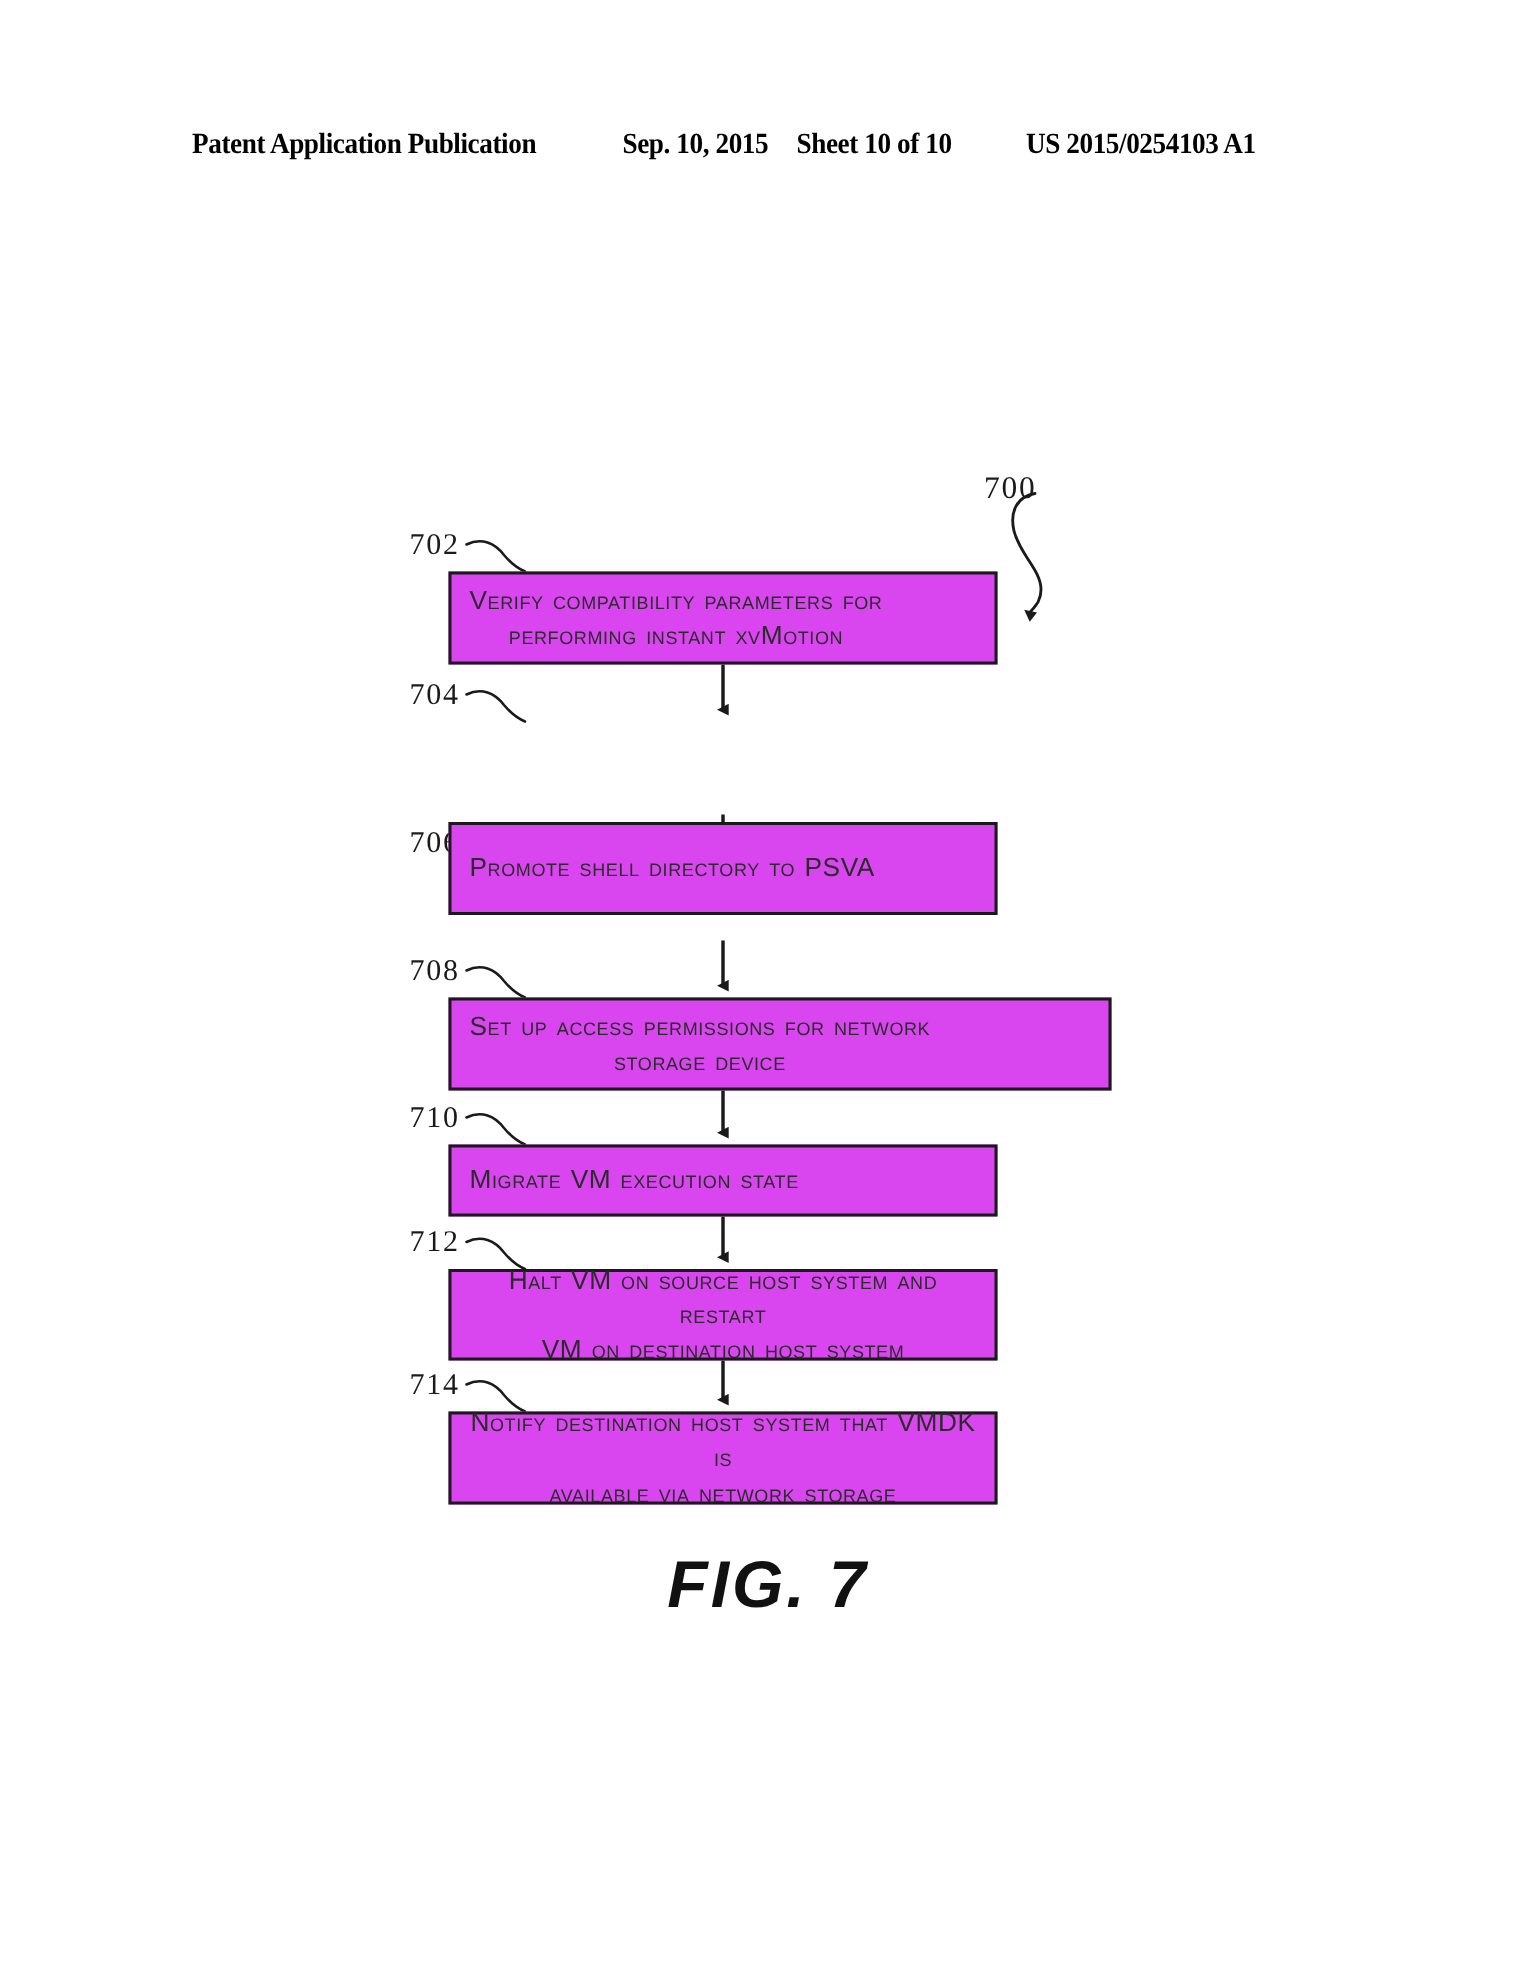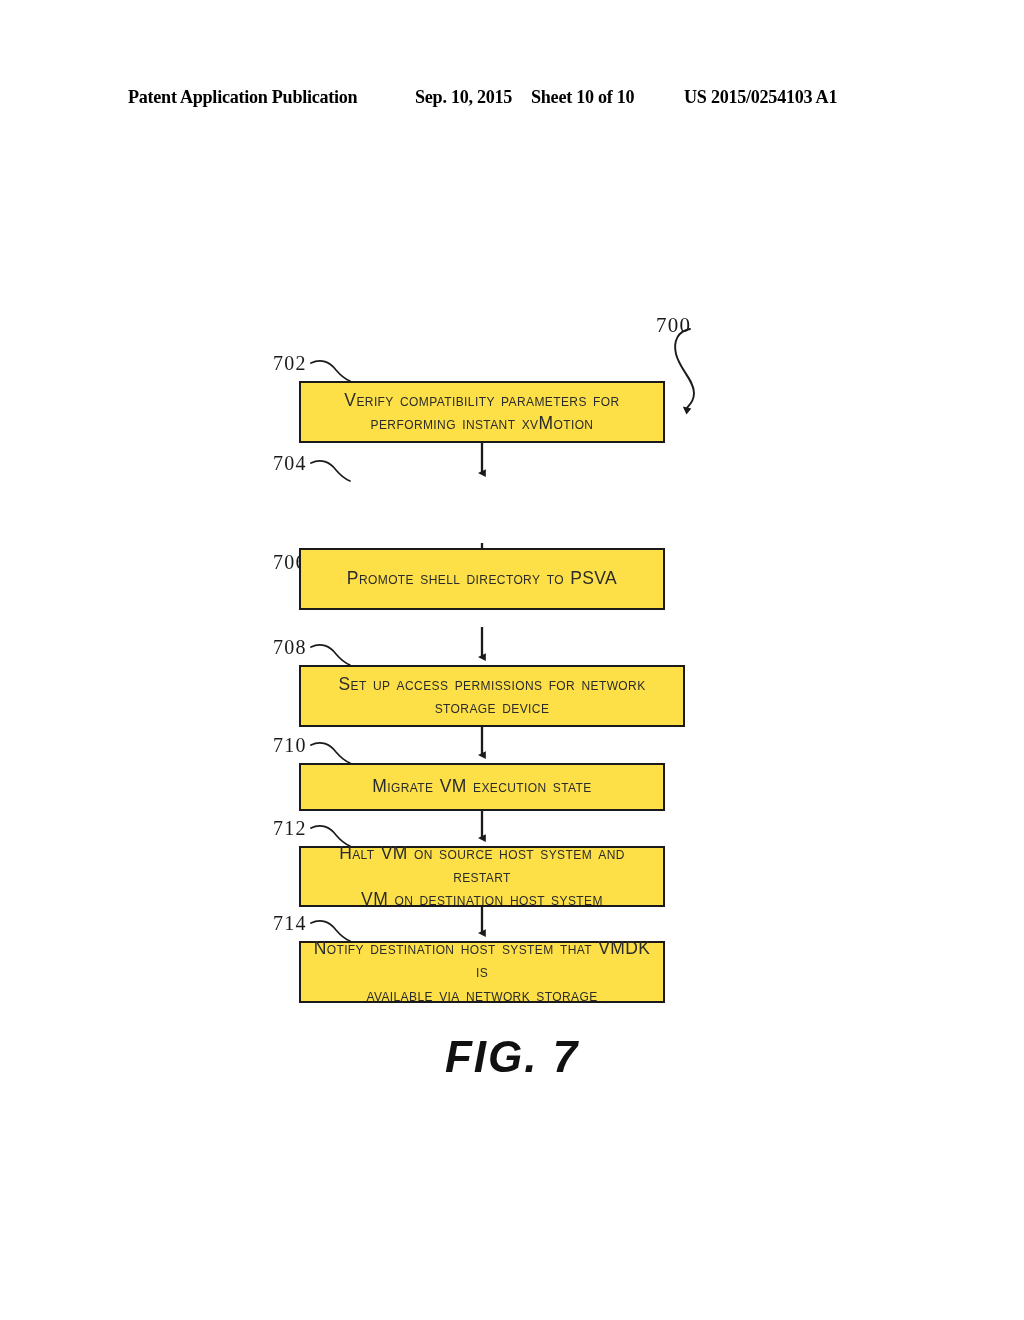--- a/index.html
+++ b/index.html
@@ -53,24 +53,23 @@
     width: 1024px;
     height: 1320px;
     overflow: visible;
   }
 
   
   .node {
     position: absolute;
     box-sizing: border-box;
     border: 2.2px solid #1a1a1a;
-    background: #fde047;
+    background: #d946ef;
     display: flex;
     align-items: center;
-    justify-content: center;
     text-align: center;
     padding: 2px 12px;
   }
   .node-text {
     display: block;
     font-family: "Liberation Sans", sans-serif;
     font-variant: small-caps;
     font-size: 17.5px;
     line-height: 1.33;
     letter-spacing: 0.4px;
@@ -158,21 +157,21 @@
   </div>
 
   <div class="ref" style="left:273px; top:452px;">704</div>
 
   <div class="ref" style="left:273px; top:551px;">706</div>
   <div class="node" style="left:299px; top:548px; width:366px; height:62px;">
     <span class="node-text">Promote shell directory to PSVA</span>
   </div>
 
   <div class="ref" style="left:273px; top:636px;">708</div>
-  <div class="node" style="left:299px; top:665px; width:386px; height:62px;">
+  <div class="node" style="left:299px; top:665px; width:442px; height:62px;">
     <span class="node-text">Set up access permissions for network
 storage device</span>
   </div>
 
   <div class="ref" style="left:273px; top:734px;">710</div>
   <div class="node" style="left:299px; top:763px; width:366px; height:48px;">
     <span class="node-text">Migrate VM execution state</span>
   </div>
 
   <div class="ref" style="left:273px; top:817px;">712</div>

